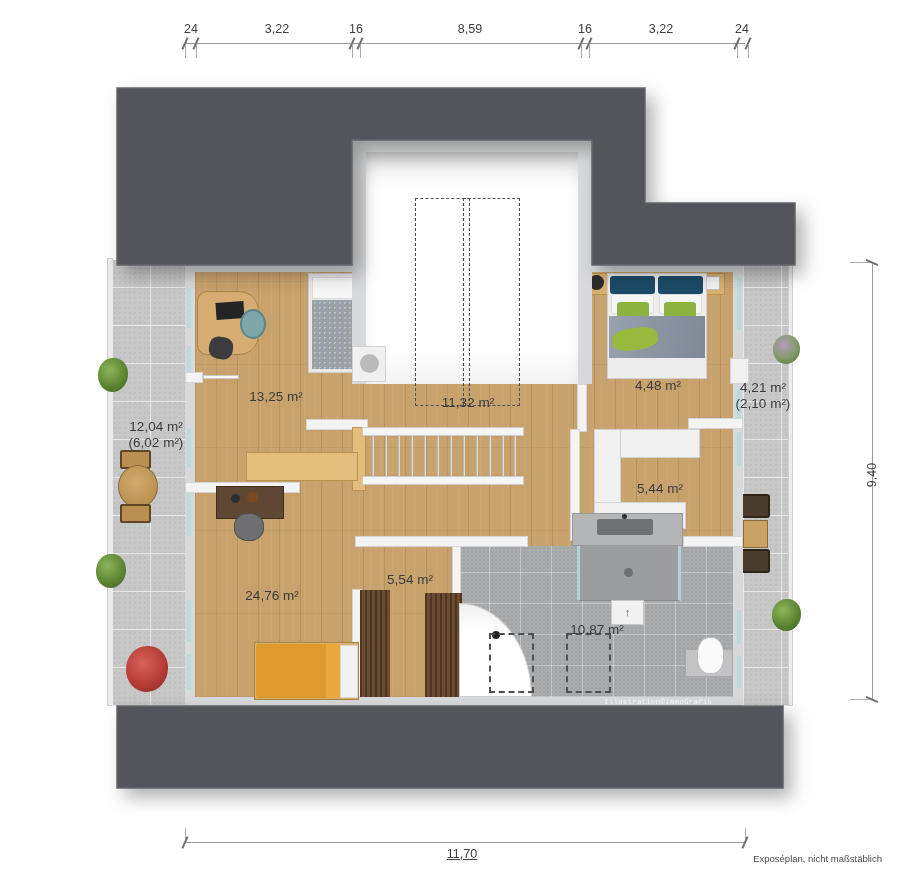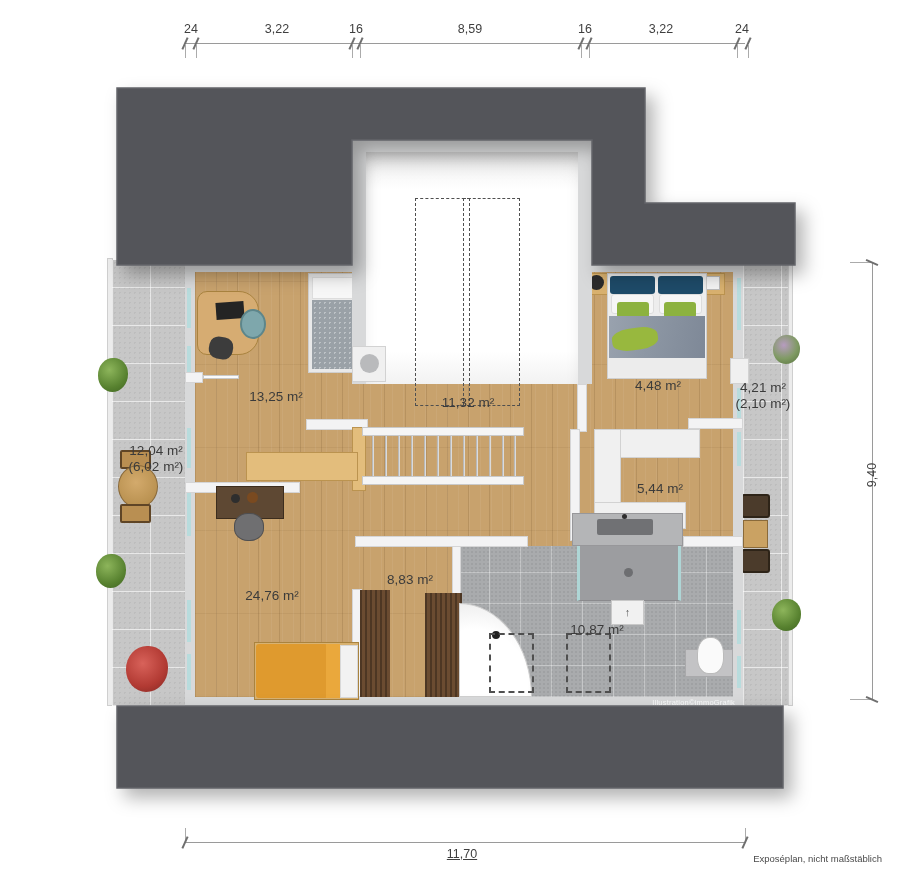--- a/index.html
+++ b/index.html
@@ -225,25 +225,25 @@
   <div class="abs dashed" style="left:415px;top:198px;width:55px;height:208px;border-width:1.5px;"></div>
   <div class="abs dashed" style="left:463px;top:198px;width:57px;height:208px;border-width:1.5px;"></div>
 
   <div class="abs area" style="left:236px;top:389px;width:80px;">13,25 m²</div>
   <div class="abs area" style="left:418px;top:395px;width:100px;">11,32 m²</div>
   <div class="abs area" style="left:618px;top:378px;width:80px;">4,48 m²</div>
   <div class="abs area" style="left:726px;top:380px;width:74px;">
     <div>4,21 m²</div>
     <div>(2,10 m²)</div>
   </div>
-  <div class="abs area" style="left:117px;top:419px;width:78px;margin-top:24px;">
+  <div class="abs area" style="left:117px;top:419px;width:78px;">
     <div>12,04 m²</div>
     <div>(6,02 m²)</div>
   </div>
   <div class="abs area" style="left:620px;top:481px;width:80px;">5,44 m²</div>
   <div class="abs area" style="left:232px;top:588px;width:80px;">24,76 m²</div>
-  <div class="abs area" style="left:370px;top:572px;width:80px;">8,83 m²</div>
+  <div class="abs area" style="left:370px;top:572px;width:80px;">5,54 m²</div>
   <div class="abs area" style="left:557px;top:622px;width:80px;">10,87 m²</div>
 
-  <div class="abs wm" style="left:640px;top:698px;width:95px;">Illustration©immoGrafik</div>
+  <div class="abs wm" style="left:604px;top:698px;width:95px;font-family:Liberation Mono, monospace;">Illustration©immoGrafik</div>
   <div class="abs footer" style="left:710px;top:853px;width:172px;">Exposéplan, nicht maßstäblich</div>
 
 </div>
 
 </body></html>

